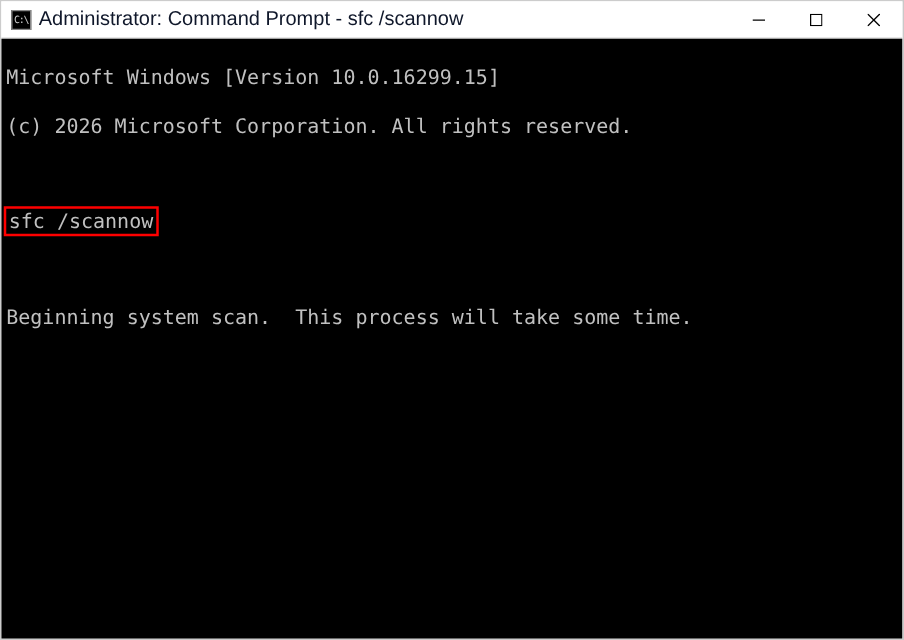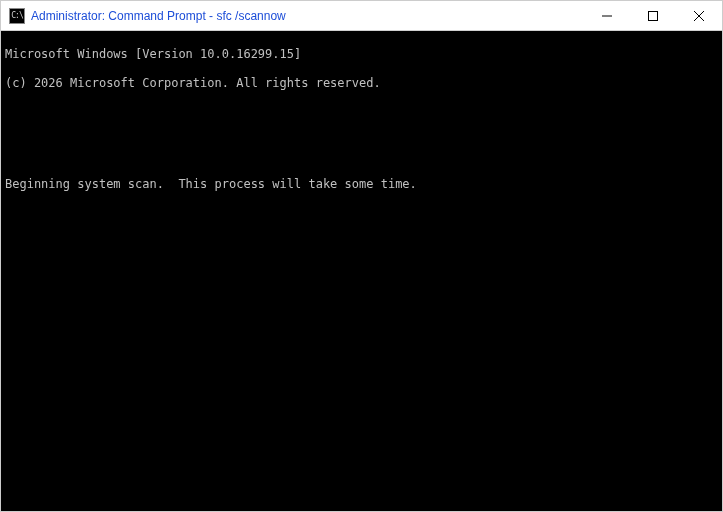--- a/index.html
+++ b/index.html
@@ -28,22 +28,22 @@
       display: flex;
       align-items: center;
       justify-content: center;
       color: #ccc;
       font-size: 8px;
       font-family: Consolas, monospace;
       letter-spacing: -1px;
     }
     .titlebar-title {
       flex: 1;
-      font-size: 12px;
-      color: #1d4ed8;
+      font-size: 16px;
+      color: #0f172a;
       white-space: nowrap;
       overflow: hidden;
     }
     .window-controls {
       display: flex;
       height: 100%;
     }
     .window-btn {
       width: 46px;
       height: 100%;
@@ -53,21 +53,21 @@
       background: transparent;
       border: none;
       font-size: 10px;
       color: #000;
     }
     .window-btn svg { stroke: #000; fill: none; }
     .content {
       background: #000;
       color: #c0c0c0;
       font-family: Consolas, "Lucida Console", monospace;
-      font-size: 12px;
+      font-size: 16px;
       line-height: 1.2;
       padding: 2px 4px;
       height: calc(100% - 30px);
       overflow: hidden;
       white-space: pre;
     }
     .line { display: block; }
     .prompt-line { display: flex; align-items: flex-start; }
     .highlight-box {
       border: 2px solid #ff0000;
@@ -100,17 +100,17 @@
         <line x1="10" y1="0" x2="0" y2="10" stroke-width="1"></line>
       </svg>
     </button>
   </div>
 </div>
 
 <div class="content">
 <span class="line">Microsoft Windows [Version 10.0.16299.15]</span>
 <span class="line">(c) 2026 Microsoft Corporation. All rights reserved.</span>
 <span class="line"> </span>
-<span class="prompt-line"></span>
+<span class="prompt-line"><span class="highlight-box">sfc /scannow</span></span>
 <span class="line"> </span>
 <span class="line">Beginning system scan.  This process will take some time.</span>
 <span class="line"> </span>
 </div>
 
 </body></html>

